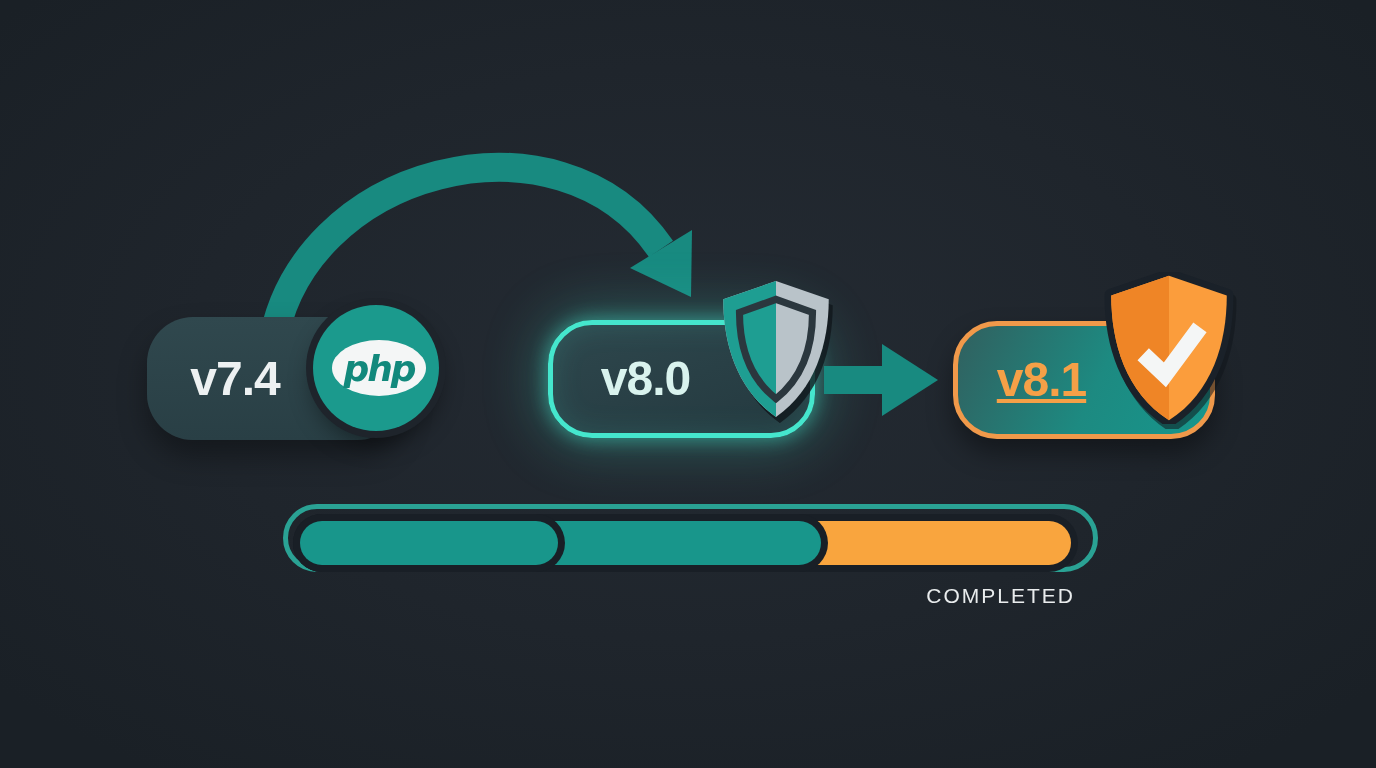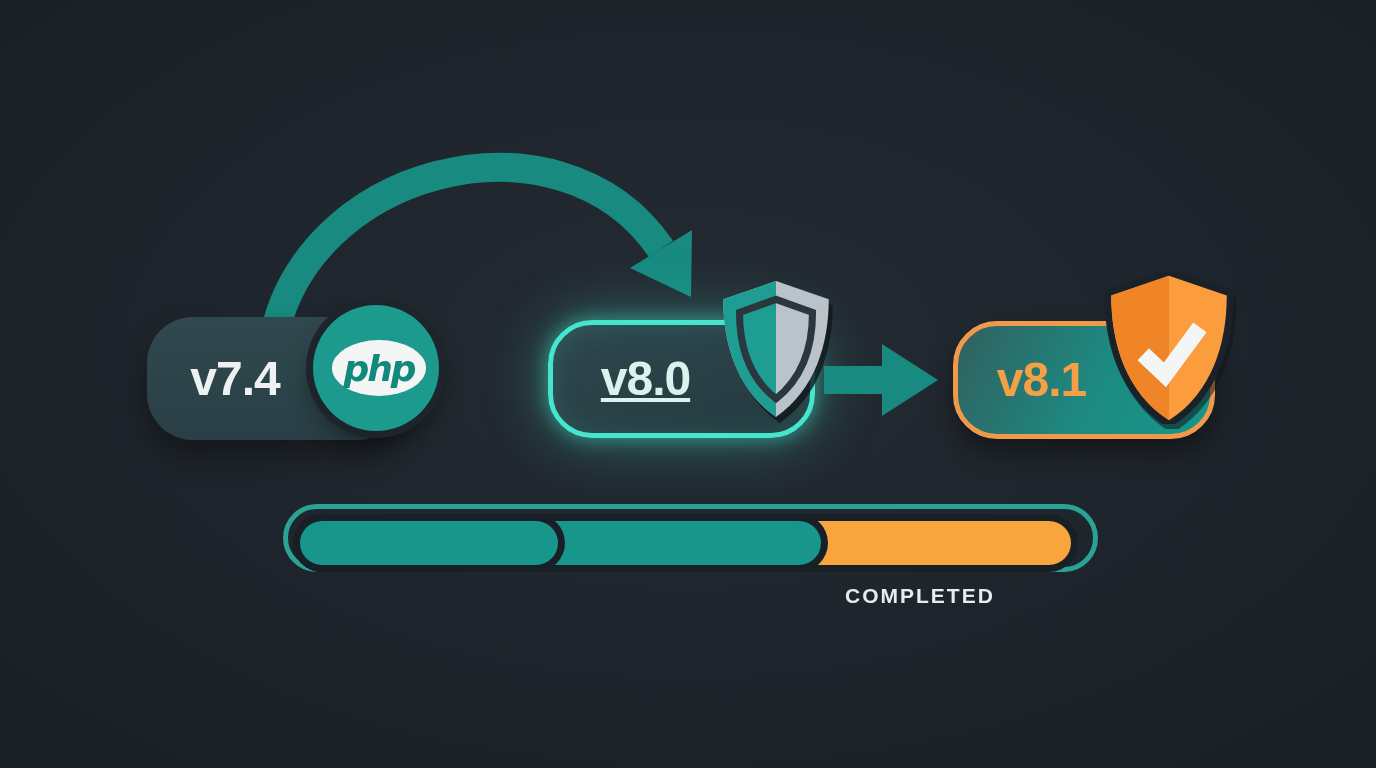--- a/index.html
+++ b/index.html
@@ -60,32 +60,32 @@
     width: 267px; height: 118px;
     border-radius: 44px;
     border: 5px solid var(--teal_bright, #45e6cd);
     background: linear-gradient(160deg, var(--box2_top, #2e474d), var(--box2_bottom, #24393f));
     box-shadow:
       0 0 55px 10px rgba(69, 230, 205, 0.26),
       0 0 18px 2px  rgba(69, 230, 205, 0.45),
       inset 0 0 30px rgba(69, 230, 205, 0.14);
     z-index: 3;
   }
-  .box-v80 .vlabel { color: var(--text_mint, #d9f3ee); padding-right: 72px; text-decoration: underline; }
+  .box-v80 .vlabel { color: var(--text_mint, #d9f3ee); padding-right: 72px; }
 
   .box-v81 {
     left: 953px; top: 321px;
     width: 262px; height: 118px;
     border-radius: 44px;
     border: 5px solid var(--orange_border, #f0994a);
     background: linear-gradient(115deg, var(--box3_left, #31605f) 0%, #1d8a81 55%, var(--box3_right, #16968c) 100%);
     box-shadow: 0 14px 26px rgba(0,0,0,0.38);
     z-index: 3;
   }
-  .box-v81 .vlabel { color: var(--text_orange, #f5a047); padding-right: 85px; }
+  .box-v81 .vlabel { color: var(--text_orange, #f5a047); padding-right: 85px; text-decoration: underline; }
 
   
   .php-badge {
     position: absolute;
     left: 313px; top: 305px;
     width: 126px; height: 126px;
     border-radius: 50%;
     background: var(--php_circle, #1b9a8d);
     box-shadow:
       0 0 0 7px var(--bg_ring, #1e242b),
@@ -124,22 +124,22 @@
     left: 12px; top: 12px;
     height: 44px;
     border-radius: 22px;
     box-shadow: 0 0 0 7px var(--gap_dark, #191f26);
   }
 
   .completed-label {
     position: absolute;
     left: 845px; top: 584px;
     width: 230px;
-    text-align: left;
-    font-weight: bold;
+    text-align: right;
+    font-weight: normal;
     font-size: 21px;
     letter-spacing: 2px;
     color: var(--completed_text, #e9eced);
     z-index: 2;
   }
 </style>
 </head>
 <body>
 
 <div id="canvas">

